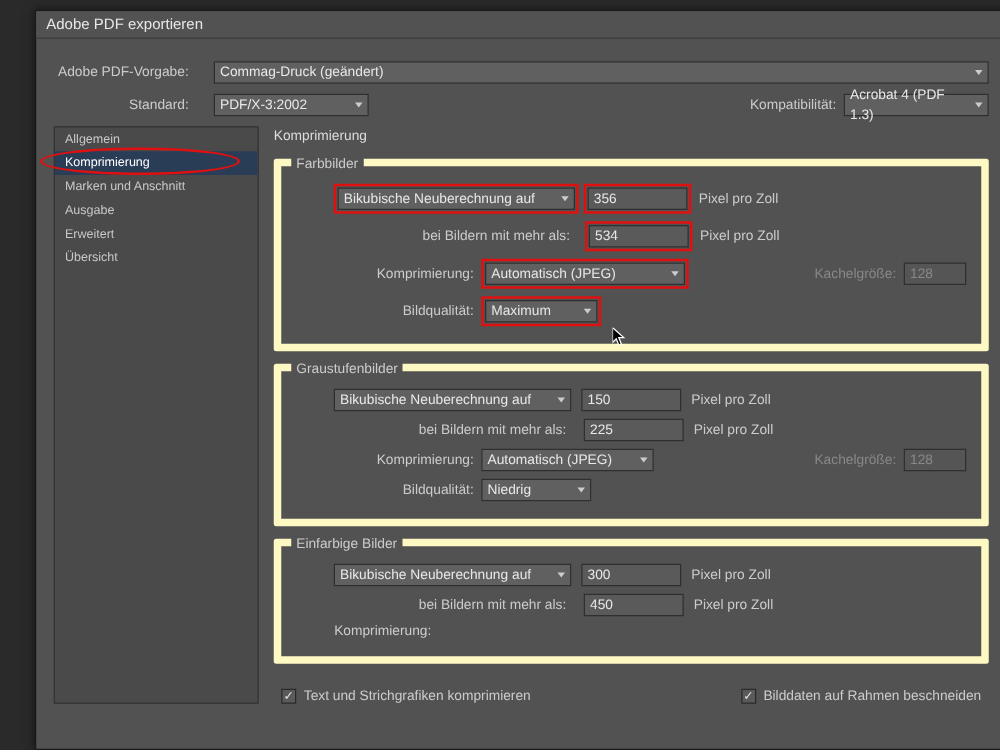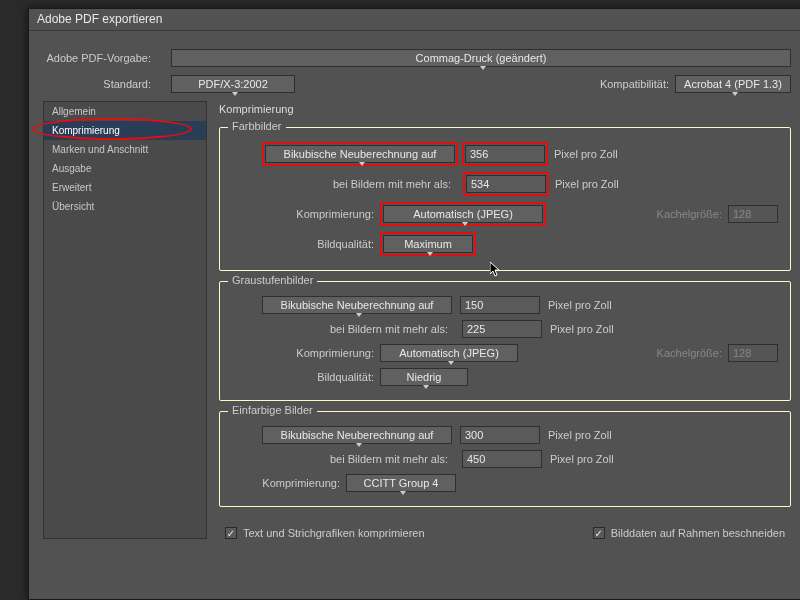--- a/index.html
+++ b/index.html
@@ -49,21 +49,20 @@
     background: #606060;
     border: 1px solid #2f2f2f;
     color: #e8e8e8;
     height: 18px;
     line-height: 16px;
     padding: 0 4px;
     display: flex;
     align-items: center;
     justify-content: space-between;
     font-size: 11px;
-    flex-direction: column;
   }
   .select.wide { flex: 1; }
   .select.med { width: 124px; }
   .select.compr { width: 160px; }
   .select.qual { width: 90px; }
   .select.fixed { width: 190px; }
   .select .arrow {
     width: 0; height: 0;
     border-left: 3px solid transparent;
     border-right: 3px solid transparent;
@@ -107,21 +106,21 @@
   }
   .panel {
     flex: 1;
     padding-top: 2px;
   }
   .panel-title {
     color: #ddd;
     margin-bottom: 12px;
   }
   .group {
-    border: 1px solid #fef9c3;
+    border: 6px solid #fef9c3;
     border-radius: 2px;
     margin-bottom: 10px;
     padding: 14px 12px 14px 12px;
     position: relative;
   }
   .group-title {
     position: absolute;
     top: -8px;
     left: 8px;
     background: #525252;
@@ -339,24 +338,20 @@
 
           <div class="row">
             <div class="row-label" style="width:222px">bei Bildern mit mehr als:</div>
             <div style="width:8px"></div>
             <div class="input">450</div>
             <div class="row-unit">Pixel pro Zoll</div>
           </div>
 
           <div class="row" style="margin-bottom:0">
             <div class="row-label" style="width:114px">Komprimierung:</div>
-            <div class="select" style="width:110px">
-              <span>CCITT Group 4</span>
-              <span class="arrow"></span>
-            </div>
           </div>
         </div>
 
         <div class="bottom-row">
           <label class="checkbox">
             <span class="box">✓</span>
             <span>Text und Strichgrafiken komprimieren</span>
           </label>
           <label class="checkbox">
             <span class="box">✓</span>

